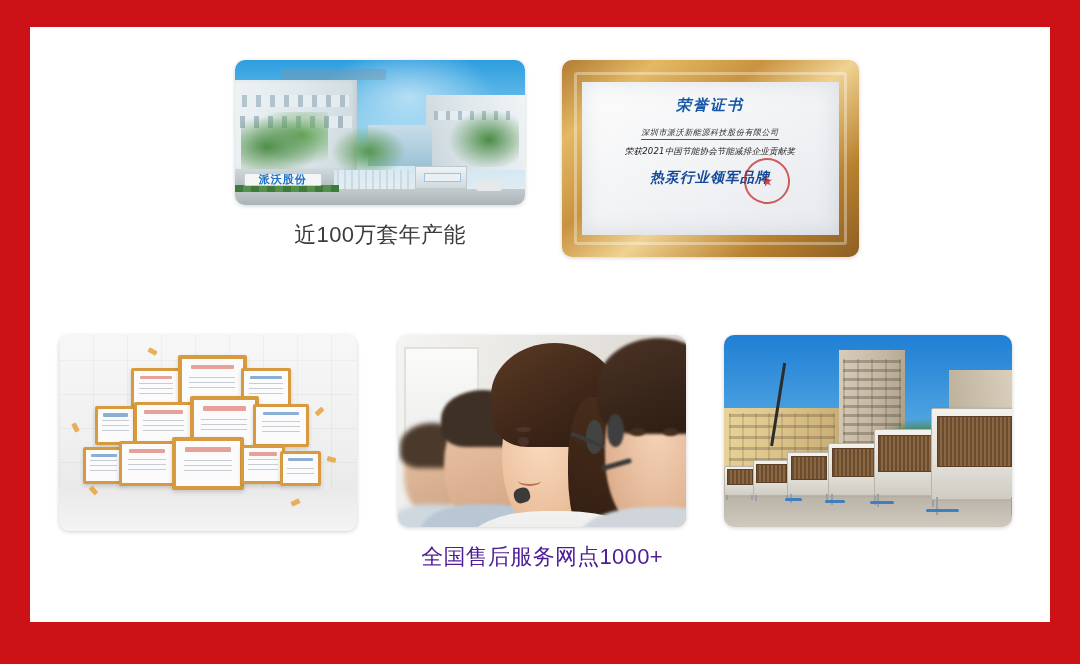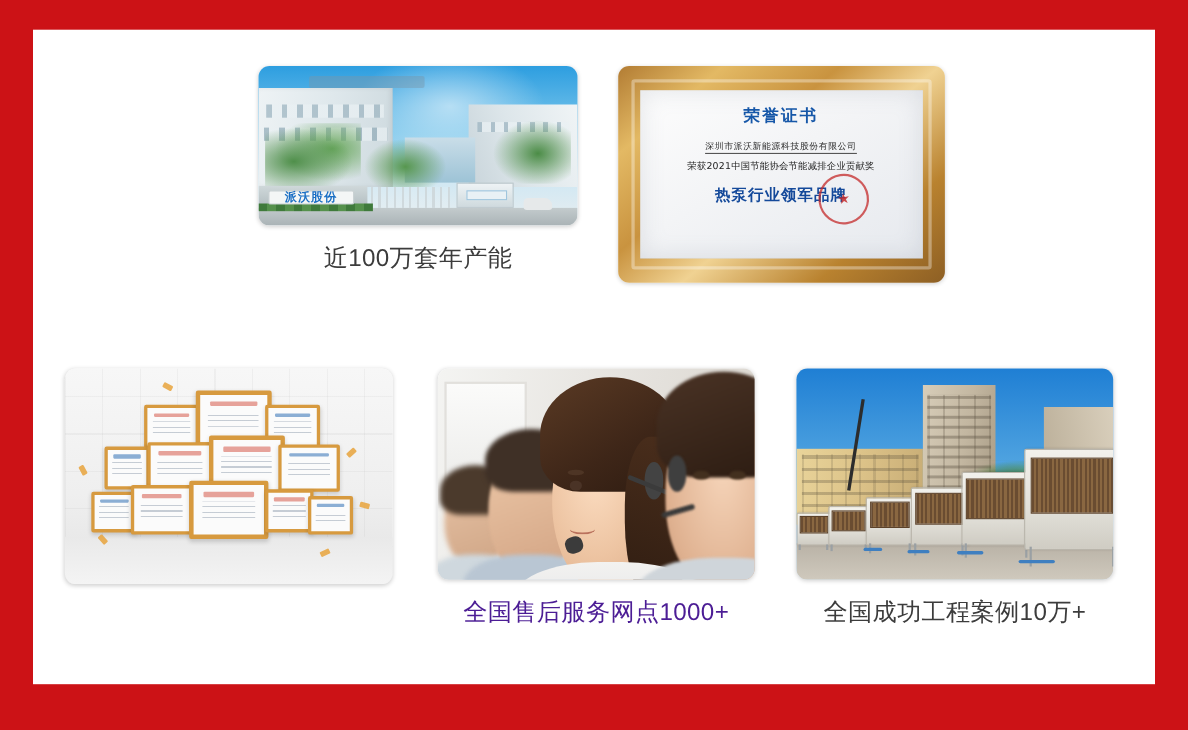--- a/index.html
+++ b/index.html
@@ -151,20 +151,21 @@
   .factory .car {
     position:absolute; right:8%; bottom:10%; width:9%; height:7%;
     background:#e6e9ea; border-radius:4px 7px 3px 3px;
   }
 
   
   .certframe {
     background: linear-gradient(135deg,#a9712f 0%, #d9a košt 0%);
     background: linear-gradient(140deg,#b27c33 0%, #e3b964 18%, #c9933f 38%, #f0d292 55%, #b9822f 78%, #8d5f24 100%);
     padding: 22px 20px;
+    font-style: italic;
   }
   .certframe .inner-bevel {
     position:absolute; inset:12px;
     border: 3px solid rgba(255,255,255,.35);
     border-radius: 3px;
     pointer-events:none;
   }
   .certframe .paper {
     position:relative; width:100%; height:100%;
     background: linear-gradient(150deg,#fdfdfd 0%, #f3f4f6 45%, #e6e9ee 100%);
@@ -520,17 +521,16 @@
           <div class="coil"></div>
           <div class="legs"></div>
           <div class="pipe"></div>
         </div>
         <div class="unit" style="left:72%; width:30%; height:48%; bottom:14%;">
           <div class="coil"></div>
           <div class="legs"></div>
           <div class="pipe"></div>
         </div>
       </div>
-      <div class="caption" style="color: rgb(60, 60, 60);">全国成功工程案例10万+</div>
     </div>
 
   </div>
 </div>
 
 </body></html>

